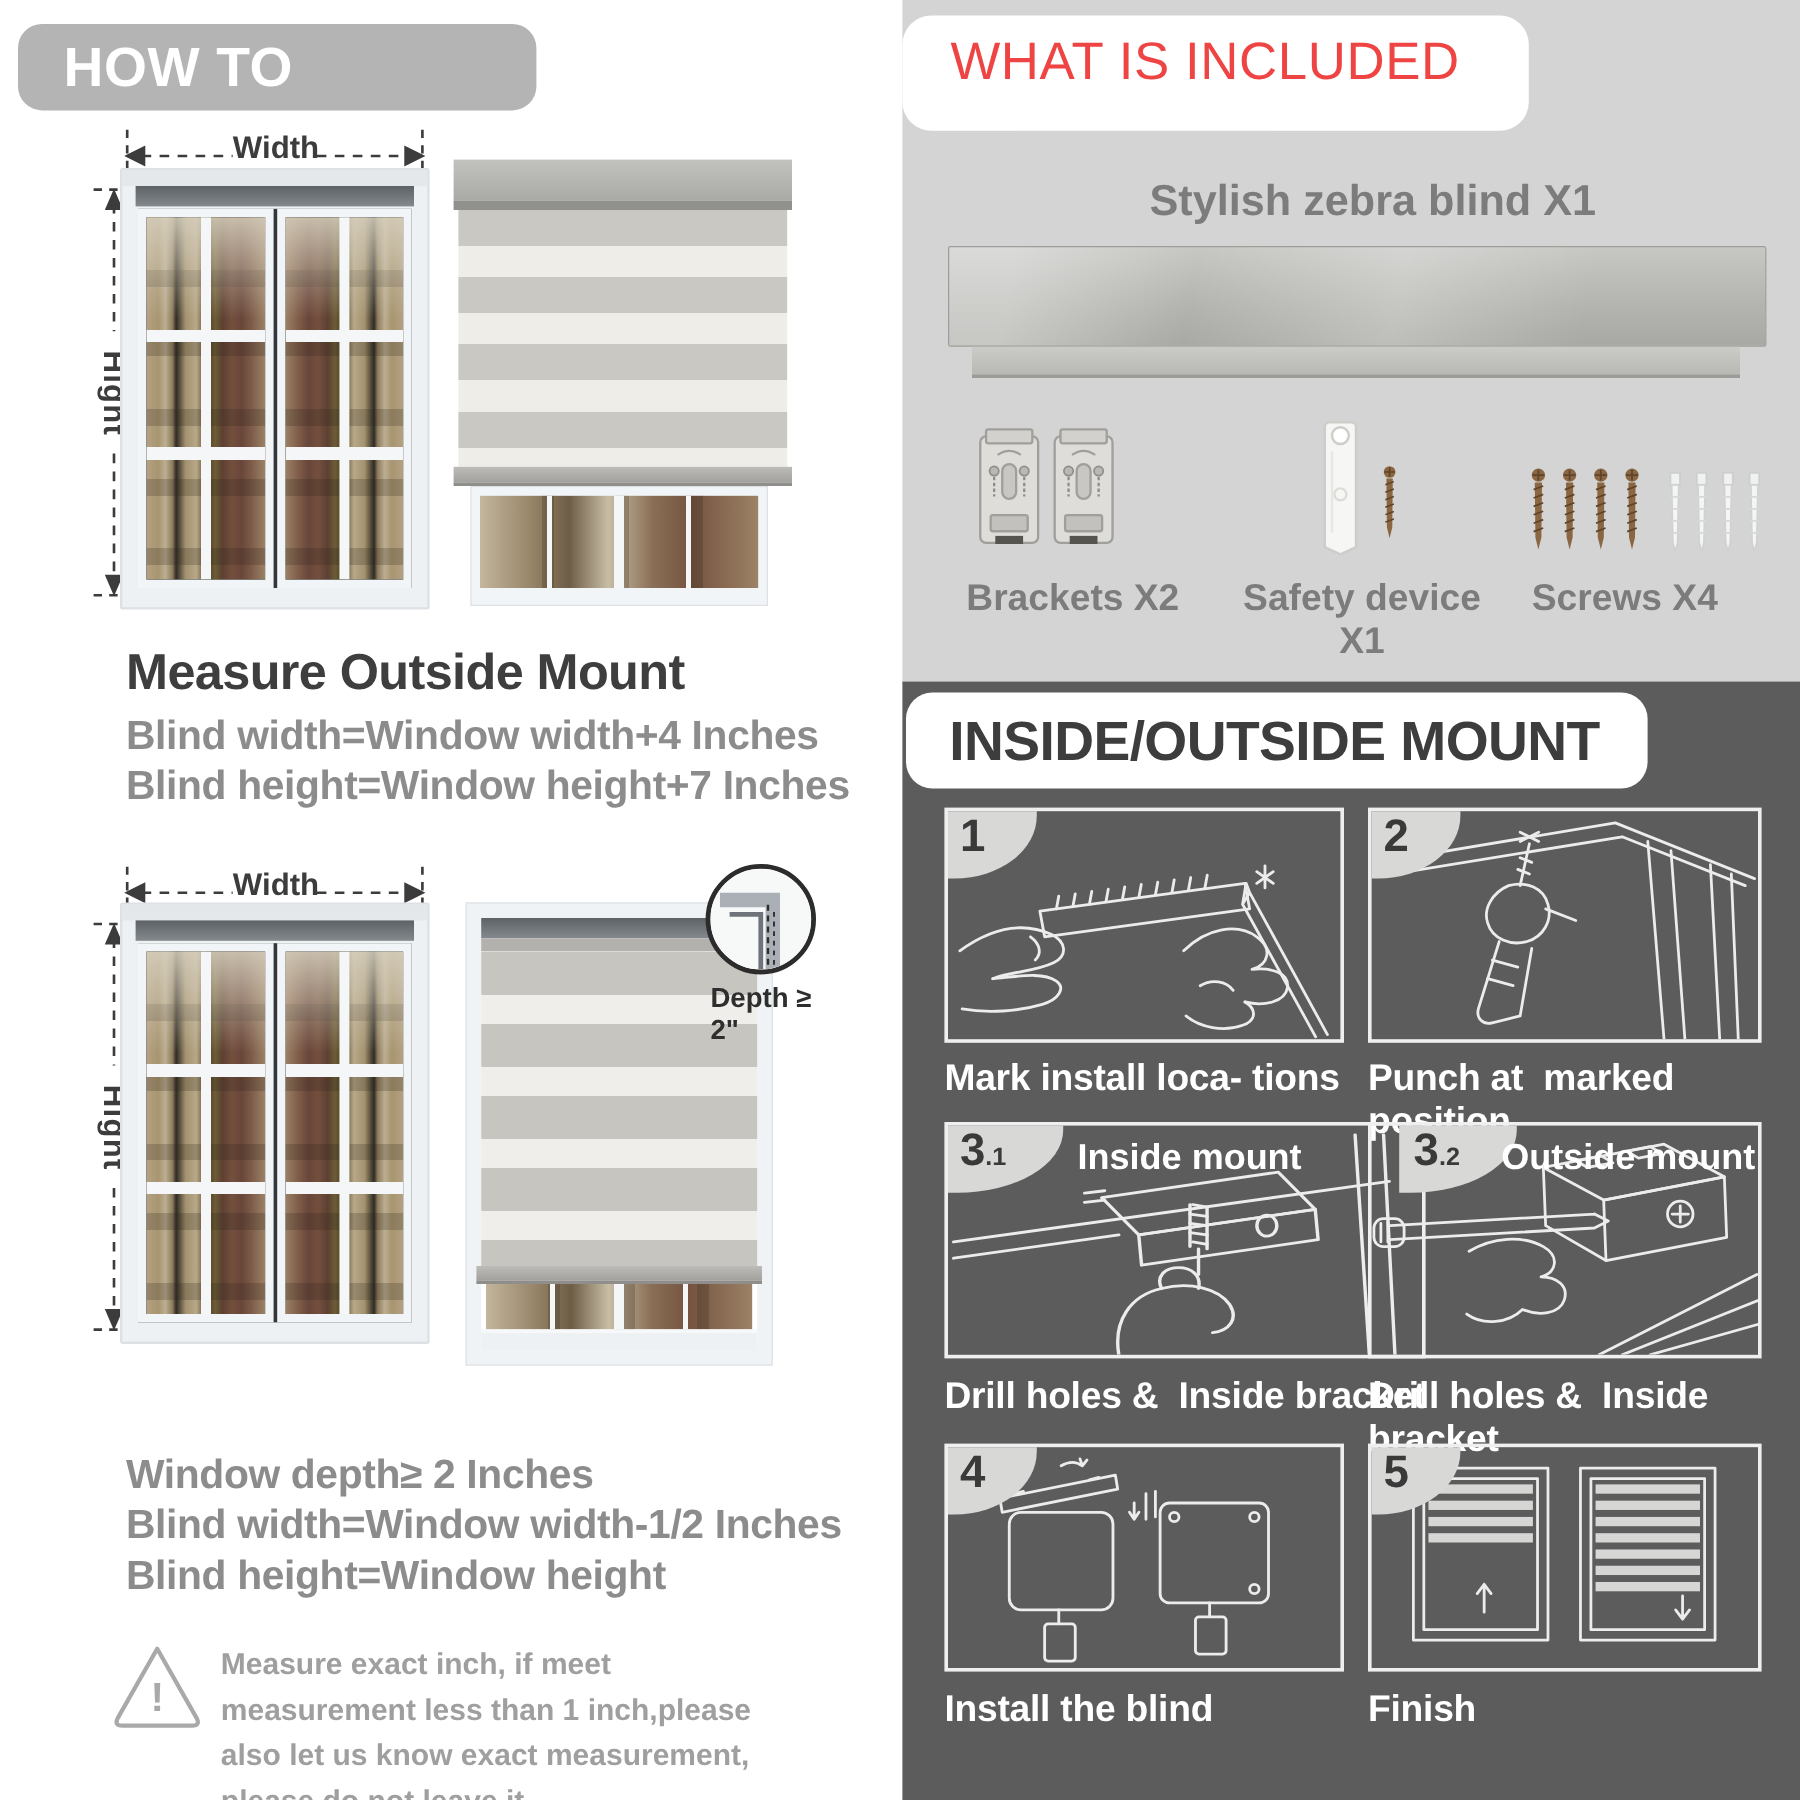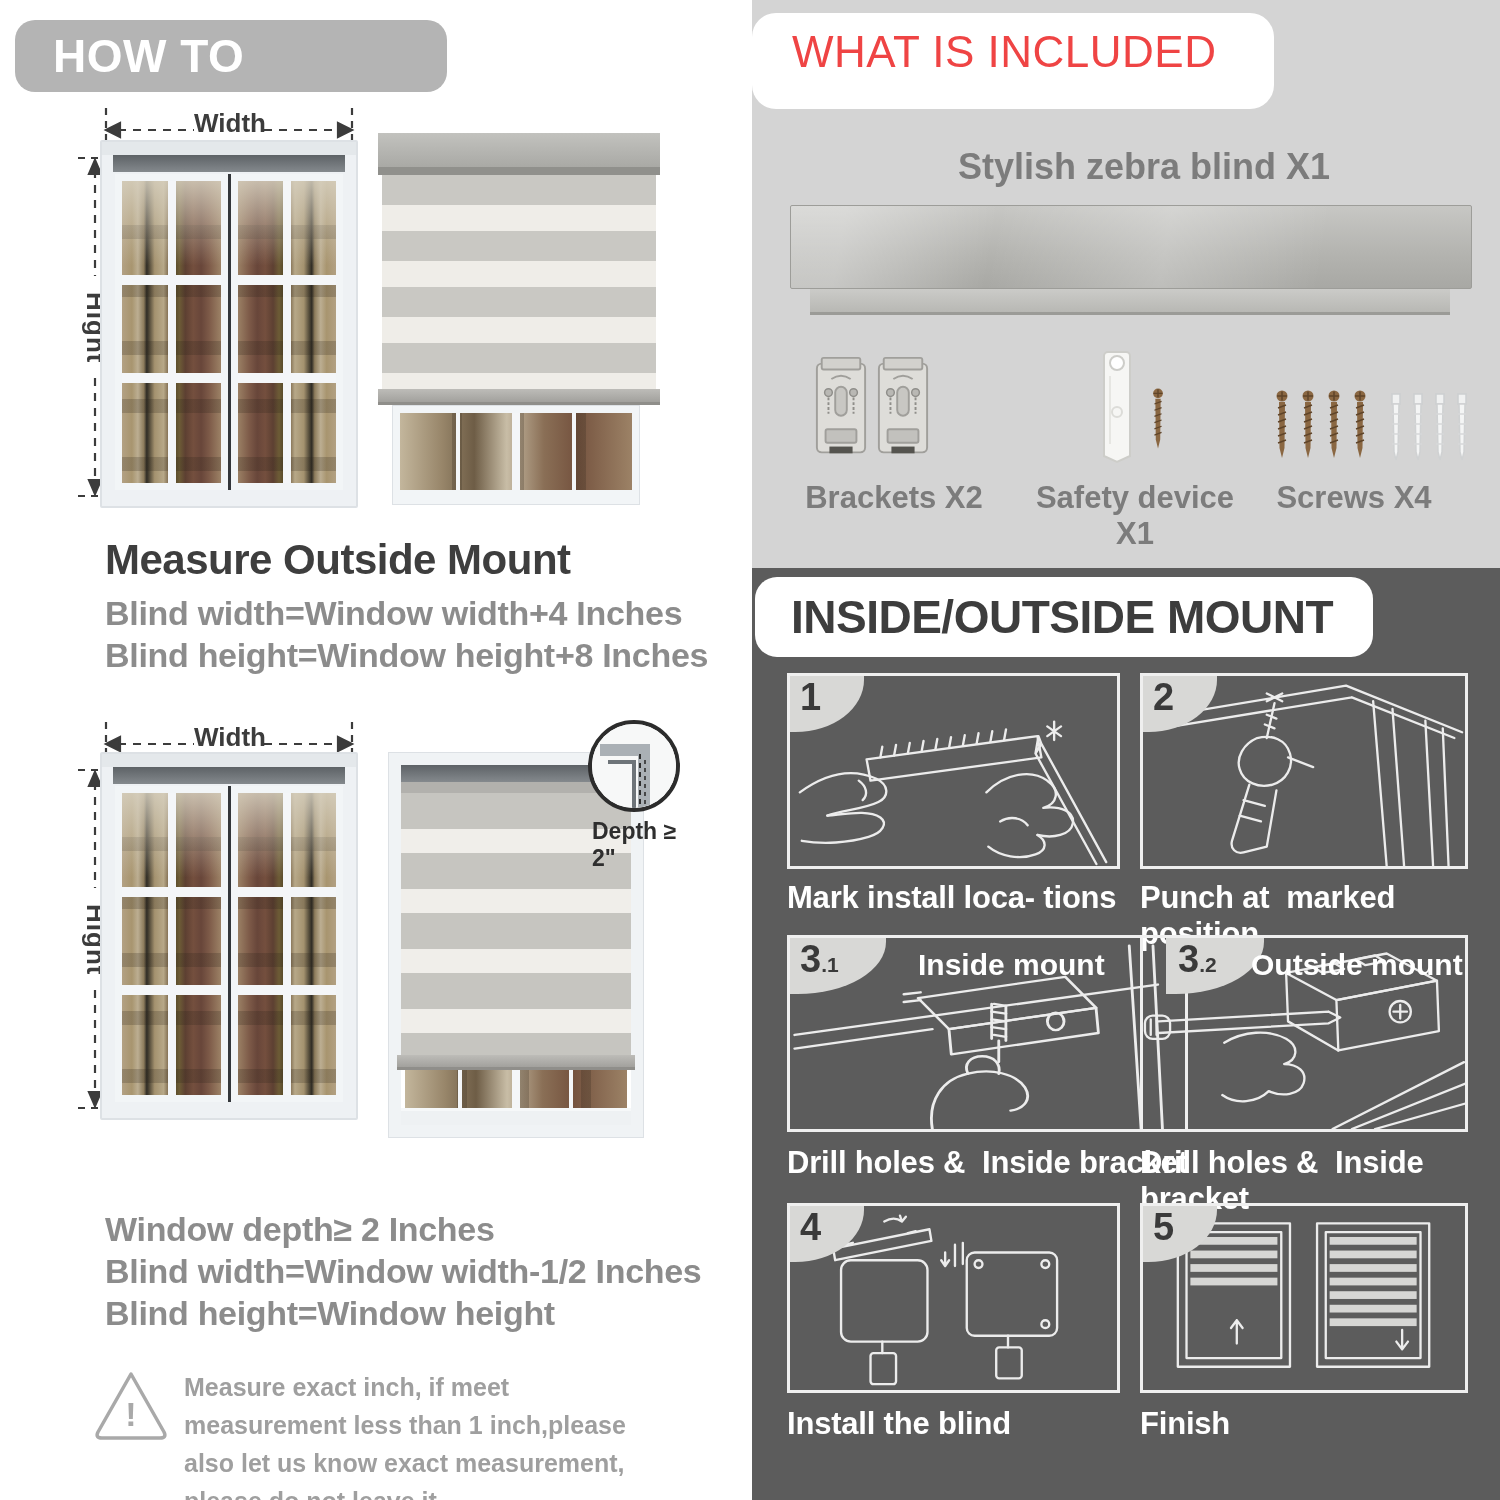--- a/index.html
+++ b/index.html
@@ -135,21 +135,21 @@
     <div class="abs" style="left:14px;top:272px;width:248px;height:100px;background:#f2f5f7;border:1px solid #dde1e5;">
       <div class="abs" style="left:7px;top:7px;right:7px;bottom:14px;overflow:hidden;">
         <div class="photo-low"></div>
           <div class="muntins4"></div>
       </div>
     </div>
   </div>
 
   <div class="abs sec-title" style="left:105px;top:536px;">Measure Outside Mount</div>
   <div class="abs sec-line" style="left:105px;top:594px;">Blind width=Window width+4 Inches</div>
-  <div class="abs sec-line" style="left:105px;top:636px;">Blind height=Window height+8 Inches</div>
+  <div class="abs sec-line" style="left:105px;top:636px;">Blind height=Window height+7 Inches</div>
 
   <svg class="abs" style="left:98px;top:722px;" width="262" height="46" viewBox="0 0 262 46">
     <g stroke="#3c3c3c" stroke-width="2.2" fill="#3c3c3c">
       <line x1="8" y1="0" x2="8" y2="46" stroke-dasharray="7 6" fill="none"></line>
       <line x1="254" y1="0" x2="254" y2="46" stroke-dasharray="7 6" fill="none"></line>
       <line x1="20" y1="22" x2="96" y2="22" stroke-dasharray="8 7" fill="none"></line>
       <polygon points="8,22 22,15 22,29"></polygon>
       <line x1="166" y1="22" x2="242" y2="22" stroke-dasharray="8 7" fill="none"></line>
       <polygon points="254,22 240,15 240,29"></polygon>
     </g>
@@ -352,21 +352,21 @@
         <path d="M108 62 L232 40 L258 72 L134 94 Z"></path>
         <path d="M134 94 L258 72 L260 98 L136 120 Z"></path>
         <path d="M96 58 l14 -2 M96 66 l14 -2"></path>
         <ellipse cx="224" cy="86" rx="7" ry="9"></ellipse>
         <path d="M172 68 l10 2 M170 76 l12 2 M170 84 l12 2 M170 92 l12 2 M172 100 l10 2"></path>
         <path d="M170 68 V104 M182 70 V106 M176 106 V128"></path>
         <path d="M120 197 C 116 168, 128 146, 150 140 C 170 134, 190 140, 198 154 C 204 166, 198 176, 186 178"></path>
         <path d="M150 140 C 146 130, 152 122, 162 122 C 172 122, 178 130, 176 140"></path>
       </svg>
       <div class="badge" style="width:86px;height:56px;"><span class="n">3</span><span class="sub">.1</span></div>
-      <div class="step-title" style="left:108px;top:10px;margin-left:20px;">Inside mount</div>
+      <div class="step-title" style="left:108px;top:10px;">Inside mount</div>
     </div>
     <div class="abs caption" style="left:35px;top:577px;">Drill holes &amp;  Inside bracket</div>
 
     <div class="abs step-box" style="left:388px;top:367px;width:328px;height:197px;">
       <svg class="art line-art" viewBox="0 0 333 197" preserveAspectRatio="none">
         <path d="M148 36 L252 16 L304 44 L200 64 Z"></path>
         <path d="M200 64 L304 44 L306 96 L202 116 Z"></path>
         <path d="M148 36 L150 86 L202 116"></path>
         <path d="M176 30 l22 -4 10 6 -22 4 Z"></path>
         <path d="M220 22 l20 -4 10 6 -20 4 Z"></path>

